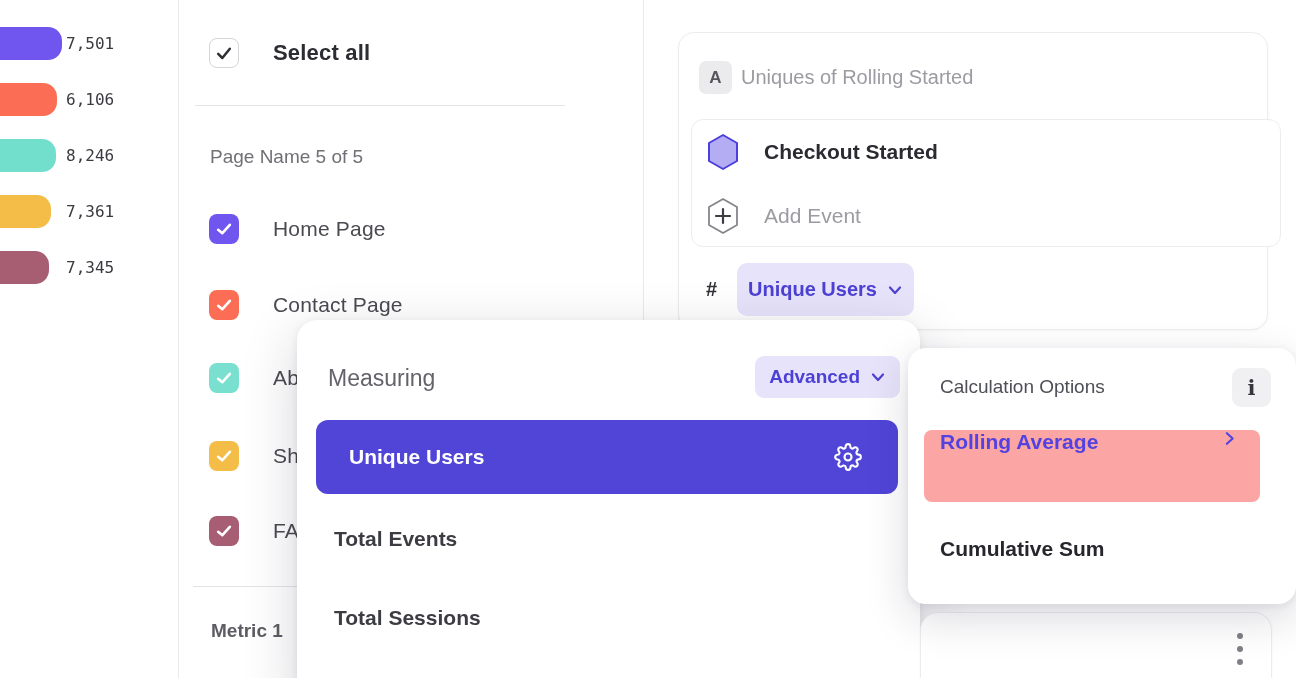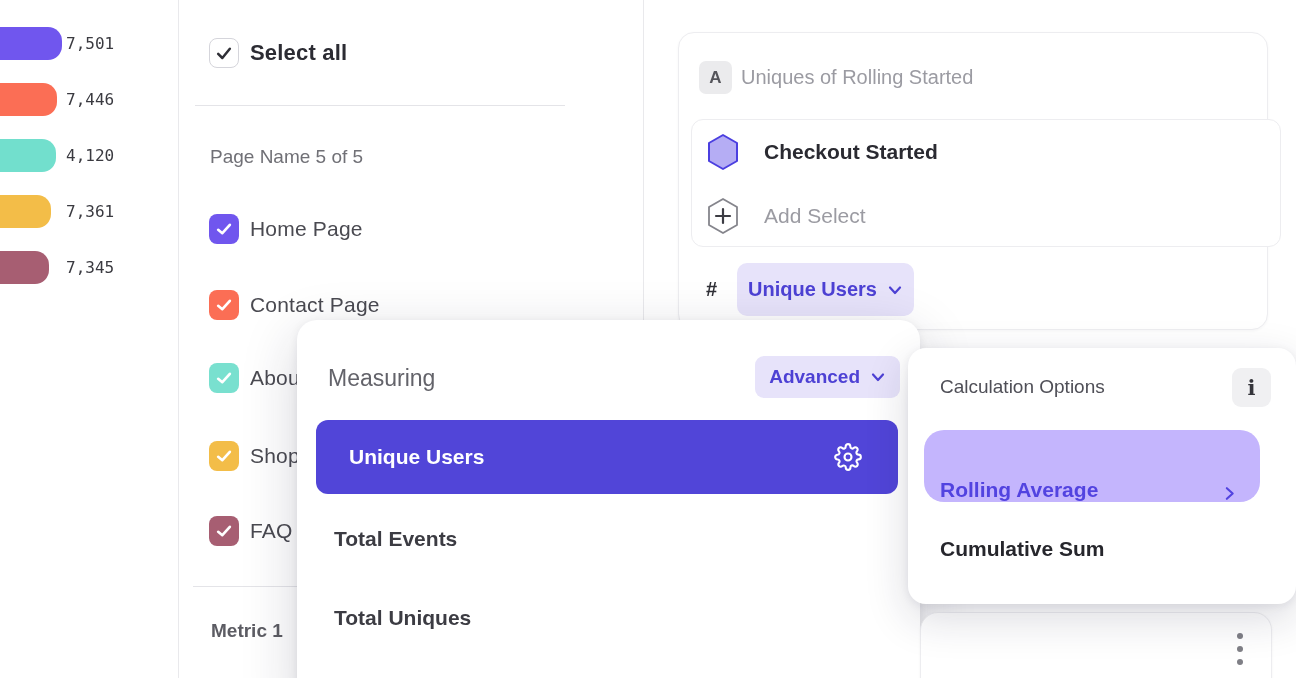--- a/index.html
+++ b/index.html
@@ -11,21 +11,21 @@
   .lrow { position:absolute; left:0; height:33px; }
   .lbar { position:absolute; left:0; top:0; height:33px; border-radius:0 14px 14px 0; }
   .lval { position:absolute; left:66px; top:0; height:33px; line-height:34px;
           font-family:"DejaVu Sans Mono", monospace; font-size:16px; color:#3a3a40; }
 
   
   .vdiv { position:absolute; top:0; bottom:0; width:1px; background:#e9e9ec; }
   .hdiv { position:absolute; height:1px; background:#e4e4e8; }
 
   
-  .crow { position:absolute; display:flex; align-items:center; gap:11px; }
+  .crow { position:absolute; display:flex; align-items:center; gap:34px; }
   .cbox { width:30px; height:30px; border-radius:8px; display:flex; align-items:center;
           justify-content:center; flex:0 0 30px; }
   .cbox.plain { background:#fff; border:1.5px solid #d5d5db; }
   .clabel { font-size:21px; font-weight:500; color:#4a4a51; letter-spacing:.2px; white-space:nowrap; }
   .clabel.strong { font-size:22px; font-weight:700; color:#2c2c33; }
   .section-label { position:absolute; font-size:19px; color:#707076; }
   .metric-label { position:absolute; font-size:19px; font-weight:600; color:#5c5c63; }
 
   
   .qcard { position:absolute; left:678px; top:32px; width:590px; height:298px;
@@ -68,21 +68,21 @@
 
   
   .calc { left:908px; top:348px; width:388px; height:256px; border-radius:18px;
             box-shadow:0 14px 44px rgba(25,25,55,.16), 0 2px 8px rgba(25,25,55,.07); }
   .calc-title { position:absolute; left:32px; top:25px; height:28px; line-height:28px;
             font-size:19px; font-weight:500; color:#4f4f57; }
   .info-btn { position:absolute; right:25px; top:20px; width:39px; height:39px; border-radius:9px;
             background:#f0f0f2; display:flex; align-items:center; justify-content:center;
             font-family:"DejaVu Serif", serif; font-size:21px; font-weight:700; color:#35353b; }
   .calc-row-hi { position:absolute; left:16px; top:82px; width:336px; height:72px;
-            border-radius:20px; background:#c4b5fd; display:flex; align-items:flex-end;
+            border-radius:8px; background:#fca5a5; display:flex; align-items:flex-start;
             padding:0 22px 0 16px; }
   .calc-row-hi .opt-label { color:#5243e0; }
   .calc-plain { position:absolute; left:32px; top:186px; height:30px; line-height:30px;
             font-size:21px; font-weight:600; color:#26262c; }
   .chev-r { margin-left:auto; width:17px; height:17px; }
 
   
   .bcard { position:absolute; left:920px; top:612px; width:352px; height:96px;
             background:#fff; border:1px solid #ededf0; border-radius:18px;
             box-shadow:0 1px 3px rgba(20,20,40,.05); }
@@ -96,25 +96,25 @@
 <body>
 
 <div class="stage">
 
   <div class="lrow" style="top:27px">
     <div class="lbar" style="width: 62px; background-color: rgb(112, 86, 238);"></div>
     <div class="lval">7,501</div>
   </div>
   <div class="lrow" style="top:83px">
     <div class="lbar" style="width: 57px; background-color: rgb(251, 110, 85);"></div>
-    <div class="lval">7,446</div>
+    <div class="lval">6,106</div>
   </div>
   <div class="lrow" style="top:139px">
     <div class="lbar" style="width: 56px; background-color: rgb(114, 223, 205);"></div>
-    <div class="lval">4,120</div>
+    <div class="lval">8,246</div>
   </div>
   <div class="lrow" style="top:195px">
     <div class="lbar" style="width: 51px; background-color: rgb(243, 189, 72);"></div>
     <div class="lval">7,361</div>
   </div>
   <div class="lrow" style="top:251px">
     <div class="lbar" style="width: 49px; background-color: rgb(167, 94, 114);"></div>
     <div class="lval">7,345</div>
   </div>
 
@@ -193,21 +193,21 @@
           <polygon points="17,2 31,10 31,28 17,36 3,28 3,10" fill="#b5adf4" stroke="#4b3fe0" stroke-width="2" stroke-linejoin="round"></polygon>
         </svg>
         <div class="ev-name">Checkout Started</div>
       </div>
       <div class="ev-row" style="top:64px">
         <svg width="34" height="38" viewBox="0 0 34 38">
           <polygon points="17,2 31,10 31,28 17,36 3,28 3,10" fill="none" stroke="#85858c" stroke-width="1.8" stroke-linejoin="round"></polygon>
           <line x1="17" y1="12" x2="17" y2="26" stroke="#3c3c43" stroke-width="2.2" stroke-linecap="round"></line>
           <line x1="10" y1="19" x2="24" y2="19" stroke="#3c3c43" stroke-width="2.2" stroke-linecap="round"></line>
         </svg>
-        <div class="ev-add">Add Select</div>
+        <div class="ev-add">Add Event</div>
       </div>
     </div>
 
     <div class="hash">#</div>
     <div class="chip measure-chip">
       <span class="chip-label">Unique Users</span>
       <svg width="16" height="16" viewBox="0 0 16 16">
         <polyline points="3,5.5 8,11 13,5.5" fill="none" stroke="#4d41d4" stroke-width="2.2" stroke-linecap="round" stroke-linejoin="round"></polyline>
       </svg>
     </div>
@@ -224,21 +224,21 @@
 
     <div class="opt-selected">
       <span class="opt-label">Unique Users</span>
       <svg class="gear" viewBox="0 0 24 24">
         <circle cx="12" cy="12" r="3" fill="none" stroke="#fff" stroke-width="1.8"></circle>
         <path d="M19.4 15a1.65 1.65 0 0 0 .33 1.82l.06.06a2 2 0 0 1 0 2.83 2 2 0 0 1-2.83 0l-.06-.06a1.65 1.65 0 0 0-1.82-.33 1.65 1.65 0 0 0-1 1.51V21a2 2 0 0 1-2 2 2 2 0 0 1-2-2v-.09A1.65 1.65 0 0 0 9 19.4a1.65 1.65 0 0 0-1.82.33l-.06.06a2 2 0 0 1-2.83 0 2 2 0 0 1 0-2.83l.06-.06a1.65 1.65 0 0 0 .33-1.82 1.65 1.65 0 0 0-1.51-1H3a2 2 0 0 1-2-2 2 2 0 0 1 2-2h.09A1.65 1.65 0 0 0 4.6 9a1.65 1.65 0 0 0-.33-1.82l-.06-.06a2 2 0 0 1 0-2.83 2 2 0 0 1 2.83 0l.06.06a1.65 1.65 0 0 0 1.82.33H9a1.65 1.65 0 0 0 1-1.51V3a2 2 0 0 1 2-2 2 2 0 0 1 2 2v.09a1.65 1.65 0 0 0 1 1.51 1.65 1.65 0 0 0 1.82-.33l.06-.06a2 2 0 0 1 2.83 0 2 2 0 0 1 0 2.83l-.06.06a1.65 1.65 0 0 0-.33 1.82V9a1.65 1.65 0 0 0 1.51 1H21a2 2 0 0 1 2 2 2 2 0 0 1-2 2h-.09a1.65 1.65 0 0 0-1.51 1z" fill="none" stroke="#fff" stroke-width="1.8" stroke-linecap="round" stroke-linejoin="round"></path>
       </svg>
     </div>
 
     <div class="opt-label opt-plain" style="top:524px; top:204px">Total Events</div>
-    <div class="opt-label opt-plain" style="top:283px">Total Uniques</div>
+    <div class="opt-label opt-plain" style="top:283px">Total Sessions</div>
   </div>
 
   <div class="bcard">
     <div class="kebab">
       <span></span>
         <span></span>
         <span></span>
     </div>
   </div>
 

